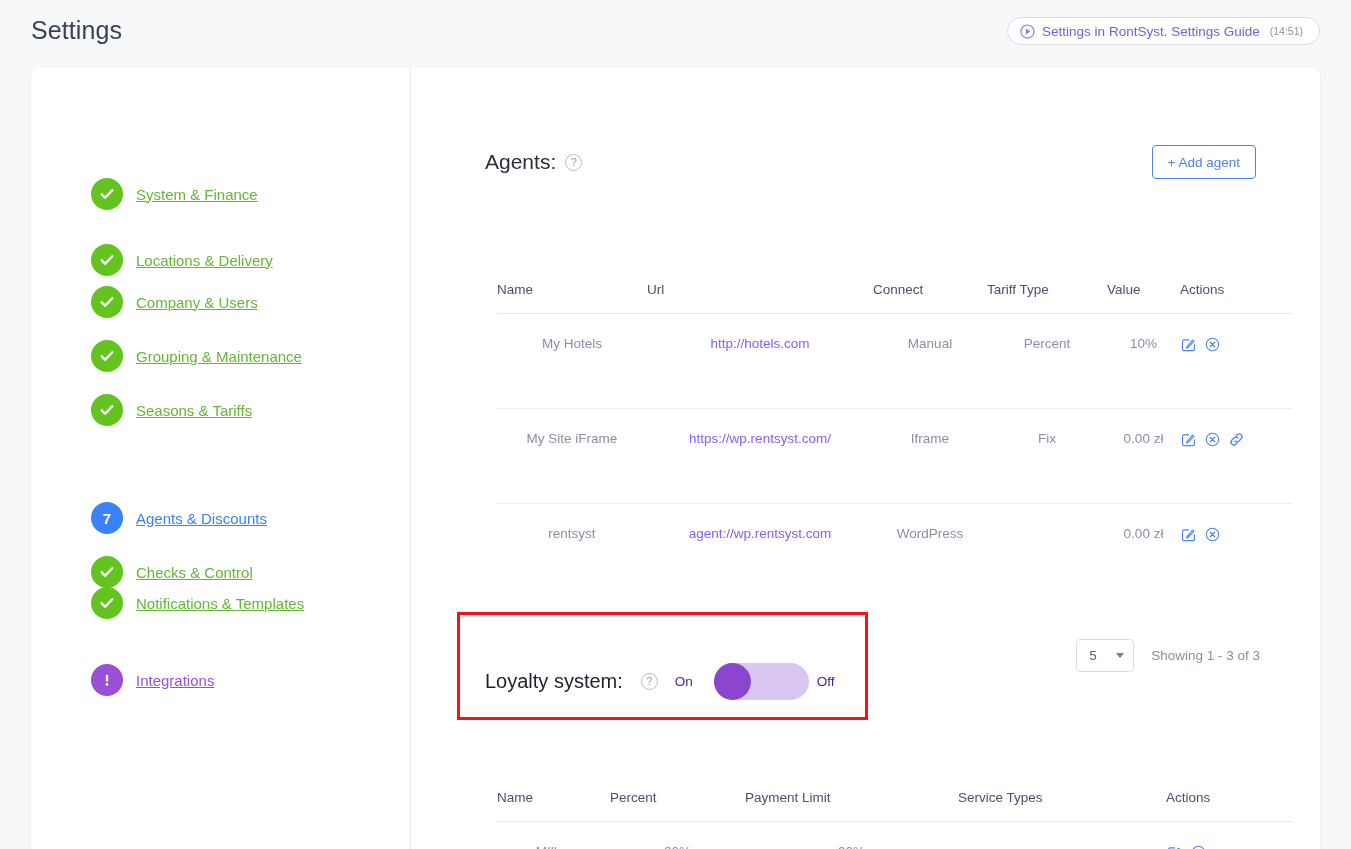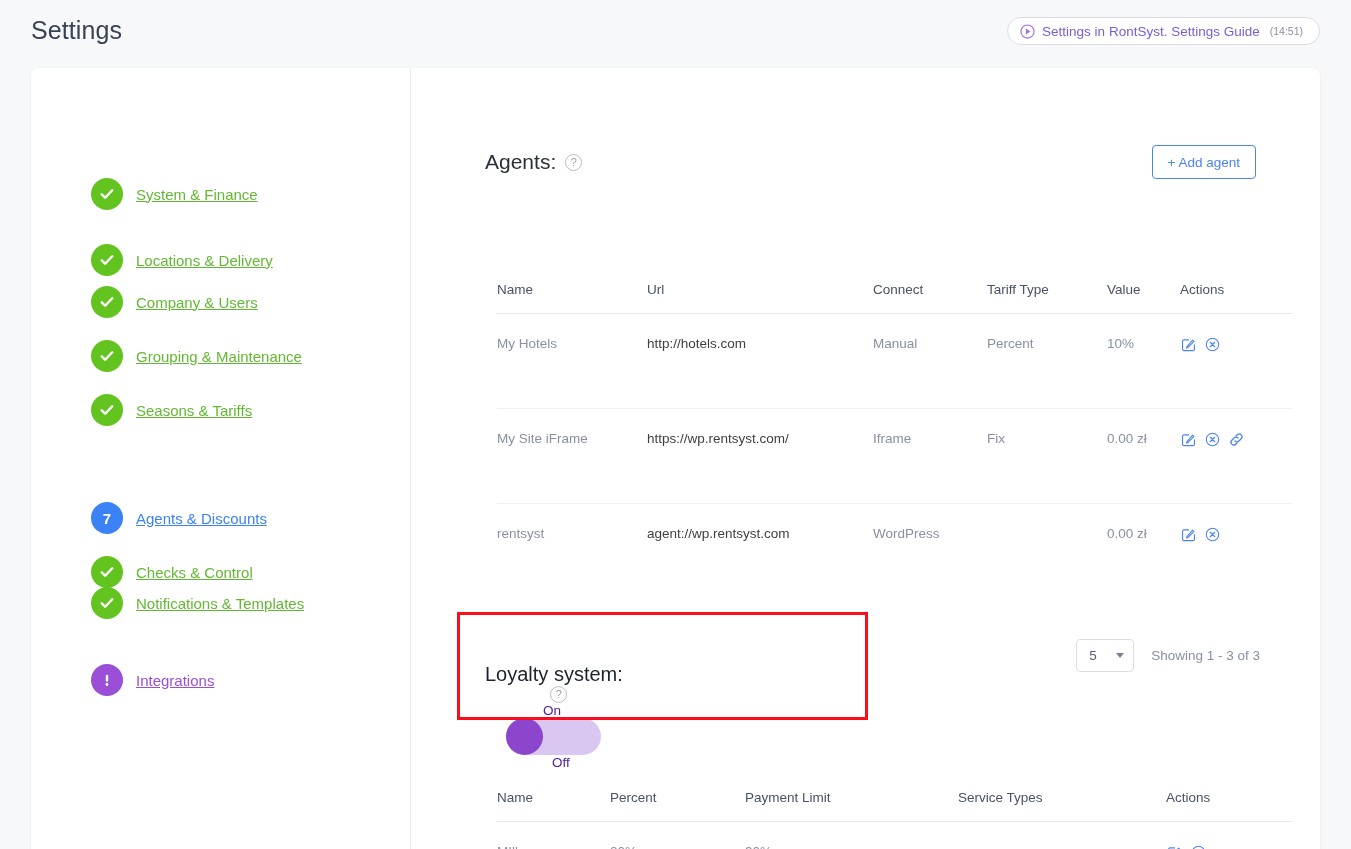--- a/index.html
+++ b/index.html
@@ -91,24 +91,25 @@
 
   
   .tbl { position: absolute; left: 58px; width: 795px; border-collapse: collapse; margin-left: 28px; }
   .tbl th {
     text-align: left; font-size: 13.5px; font-weight: 400; color: #4a5168;
     padding: 0 0 16px 0; border-bottom: 1px solid #e7e8ee;
   }
   .tbl td {
     font-size: 13.5px; color: #8a8fa3; padding: 22px 0 0 0;
     vertical-align: top;
+    text-align: center;
   }
   .tbl tr.row td { border-top: 1px solid #eceef3; }
   .tbl tr.row:first-of-type td { border-top: none; }
-  .tbl a { color: #404040; text-decoration: none; }
+  .tbl a { color: #8b5cf6; text-decoration: none; }
 
   .acts { display: flex; align-items: center; gap: 7px; }
   .acts span { display: inline-flex; cursor: pointer; }
 
   
   #agents-table { top: 214px; }
   #agents-table col.c-name { width: 150px; }
   #agents-table col.c-url  { width: 226px; }
   #agents-table col.c-conn { width: 114px; }
   #agents-table col.c-tar  { width: 120px; }
@@ -134,27 +135,27 @@
 
   
   .highlight-box {
     position: absolute; left: 46px; top: 544px;
     width: 411px; height: 108px;
     border: 3px solid #fc0d1c; background: transparent;
     pointer-events: none;
   }
   .loyalty-row {
     position: absolute; left: 74px; top: 595px;
-    display: flex; align-items: center; gap: 0; flex-direction: column;
+    display: flex; align-items: center; gap: 8px;
   }
   .loyalty-title { font-size: 20px; color: #1e222c; font-weight: 400; }
   .loyalty-row .qmark { margin-left: 10px; }
   .onoff { font-size: 13.5px; color: #4c1d95; }
   .onoff.on  { margin-left: 9px; margin-right: 13px; }
-  .onoff.off { margin-left: 14px; }
+  .onoff.off { }
   .toggle {
     width: 95px; height: 37px; border-radius: 19px;
     background: #d9c7f2; position: relative; cursor: pointer;
   }
   .toggle .knob {
     position: absolute; left: 0; top: 0;
     width: 37px; height: 37px; border-radius: 50%;
     background: #8b46cd;
   }
 

